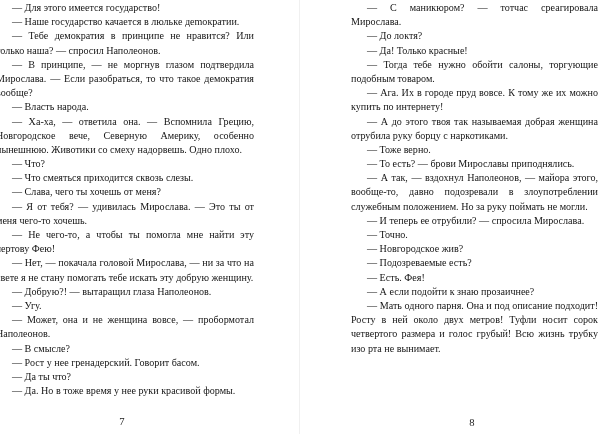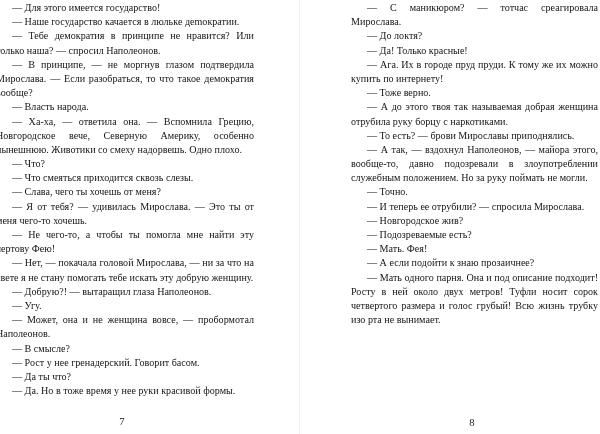--- a/index.html
+++ b/index.html
@@ -122,29 +122,30 @@
       <p class="noexpand">— Да. Но в тоже время у нее руки красивой формы.</p>
     </div>
     <div class="folio">7</div>
   </div>
 
   <div class="page page-right">
     <div class="textblock">
       <p class="noexpand">— С маникюром? — тотчас среагировала Мирослава.</p>
       <p class="noexpand">— До локтя?</p>
       <p class="noexpand">— Да! Только красные!</p>
-      <p class="noexpand">— Ага. Их в городе пруд пруди. К тому же их можно купить по интернету!</p>
+      <p class="noexpand">— Тогда тебе нужно обойти салоны, торгую­щие подобным товаром.</p>
+      <p class="noexpand">— Ага. Их в городе пруд вовсе. К тому же их можно купить по интернету!</p>
+      <p class="noexpand">— А до этого твоя так называемая доб­рая женщина отрубила руку борцу с наркоти­ками.</p>
       <p class="noexpand">— Тоже верно.</p>
-      <p class="noexpand">— А до этого твоя так называемая доб­рая женщина отрубила руку борцу с наркоти­ками.</p>
       <p class="noexpand">— То есть? — брови Мирославы приподня­лись.</p>
       <p class="noexpand">— А так, — вздохнул Наполеонов, — майора этого, вообще-то, давно подозревали в злоупо­треблении служебным положением. Но за руку поймать не могли.</p>
+      <p class="noexpand">— И теперь ее отрубили? — спросила Миро­слава.</p>
       <p class="noexpand">— Точно.</p>
-      <p class="noexpand">— И теперь ее отрубили? — спросила Миро­слава.</p>
       <p class="noexpand">— Новгородское жив?</p>
       <p class="noexpand">— Подозреваемые есть?</p>
-      <p class="noexpand">— Мать. Фея!</p>
+      <p class="noexpand">— Есть. Фея!</p>
       <p class="noexpand">— А если подойти к знаю прозаичнее?</p>
       <p class="noexpand">— Мать одного парня. Она и под описание подходит! Росту в ней около двух метров! Ту­фли носит сорок четвертого размера и голос грубый! Всю жизнь трубку изо рта не вынимает.</p>
     </div>
     <div class="folio">8</div>
   </div>
 
 </div>
 
 </body></html>

